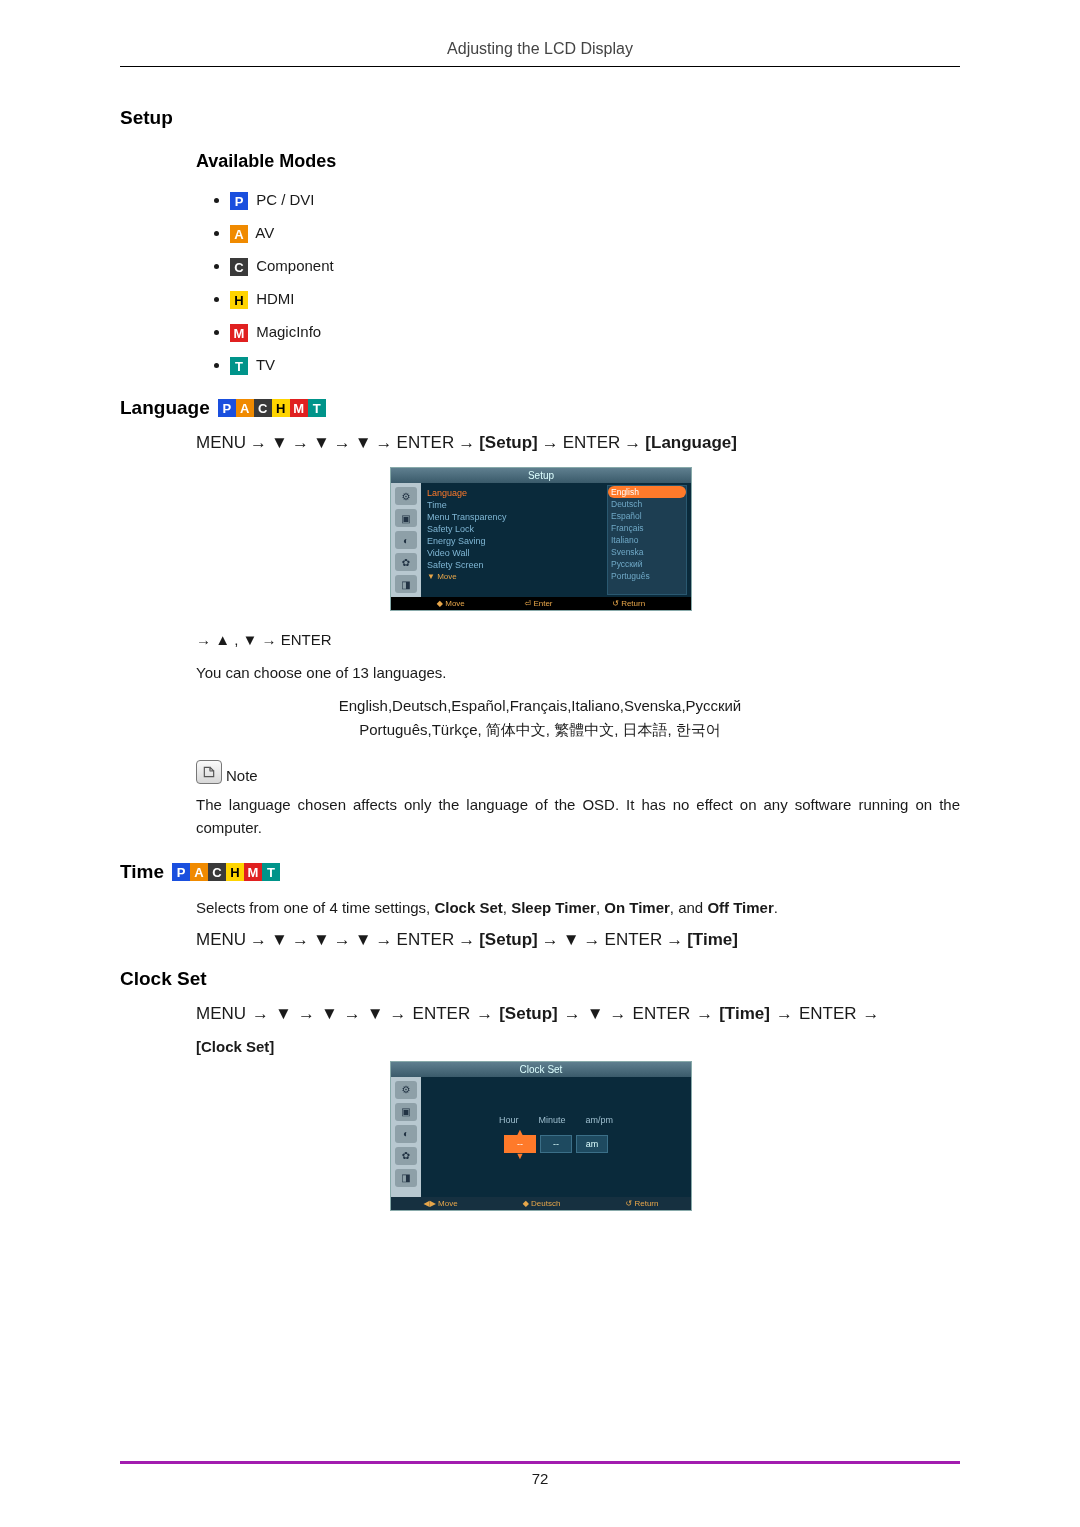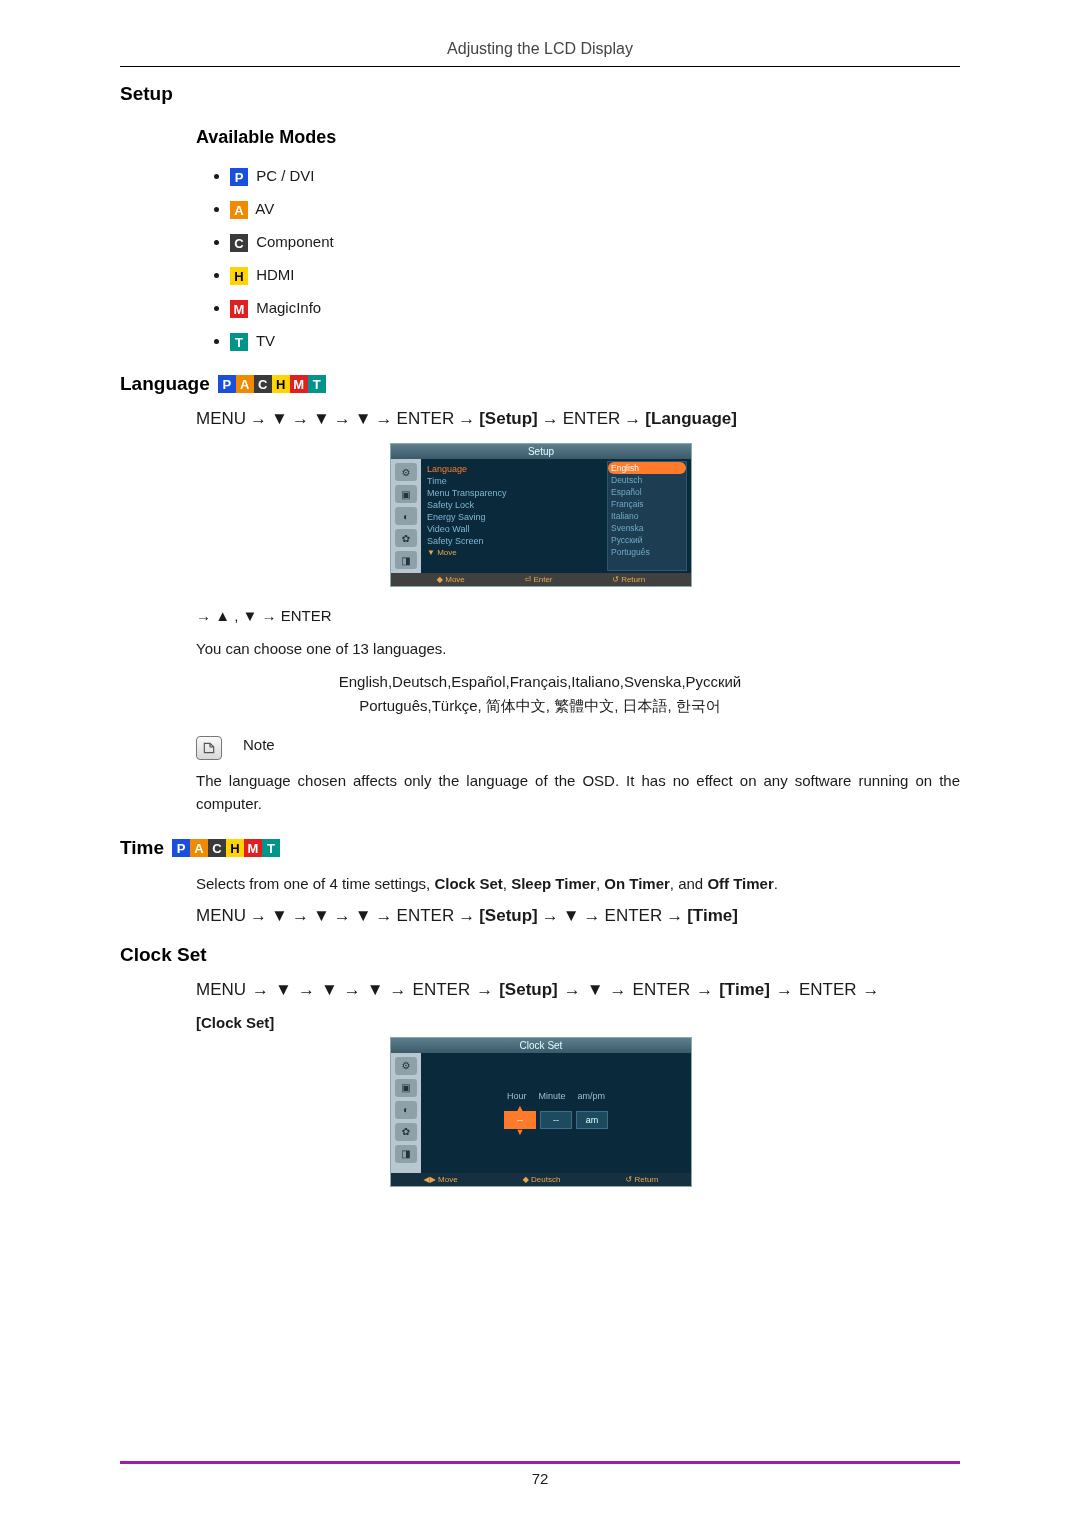--- a/index.html
+++ b/index.html
@@ -16,21 +16,21 @@
     padding: 40px 120px 40px 120px;
     box-sizing: border-box;
     position: relative;
   }
   .header-title {
     text-align: center;
     font-size: 16px;
     color: #444;
     padding-bottom: 8px;
     border-bottom: 1px solid #000;
-    margin-bottom: 16px;
+    margin-bottom: 40px;
   }
   .h-setup {
     font-size: 19px;
     font-weight: bold;
     color: #000;
     margin: 0 0 22px 0;
   }
   .h-sub {
     font-size: 18px;
     font-weight: bold;
@@ -156,21 +156,21 @@
     padding: 1px 3px;
     color: #6fa8c6;
     font-size: 8.5px;
   }
   .osd-setup .langlist .lrow.sel {
     background: #ff7a2a;
     color: #fff;
     border-radius: 6px;
   }
   .osd-setup .footer {
-    background: #404040;
+    background: #000000;
     color: #e7a64a;
     font-size: 8px;
     display: flex;
     justify-content: space-around;
     padding: 2px 16px;
   }
   .osd-setup .more { color:#e7a64a; font-size:8px; padding:1px 2px 3px; }
 
   
   .osd-clock {
@@ -209,21 +209,21 @@
   }
   .osd-clock .center2 {
     flex:1;
     display:flex;
     flex-direction:column;
     align-items:center;
     justify-content:center;
     gap:4px;
   }
   .osd-clock .labels {
-    color:#9fbfcf;font-size:9px;display:flex;gap:12px;
+    color:#9fbfcf;font-size:9px;display:flex;gap:20px;
   }
   .osd-clock .field {
     background:#1e4a60;border:1px solid #3b6f88;
     width:30px;height:16px;display:flex;align-items:center;justify-content:center;
     font-size:9px;color:#dff;
   }
   .osd-clock .field.sel { background:#ff7a2a;color:#fff;border-color:#ff7a2a;}
   .osd-clock .updown { color:#ff7a2a; font-size:9px; line-height:6px; text-align:center;}
   .osd-clock .footer2 {
     background: #163040;
@@ -241,22 +241,22 @@
   }
   .lang-list {
     text-align: center;
     font-family: Arial, sans-serif;
     font-size: 15px;
     margin: 4px 0 18px 0;
     line-height: 1.6;
   }
   .note-row {
     display: flex;
-    align-items: flex-start;
-    gap: 21px;
+    align-items: flex-end;
+    gap: 4px;
     margin: 6px 0 8px 76px;
   }
   .note-icon {
     width: 24px;
     height: 22px;
     border: 1px solid #777;
     border-radius: 4px;
     background: linear-gradient(#fafafa,#d8d8d8);
     display: flex;
     align-items: center;

